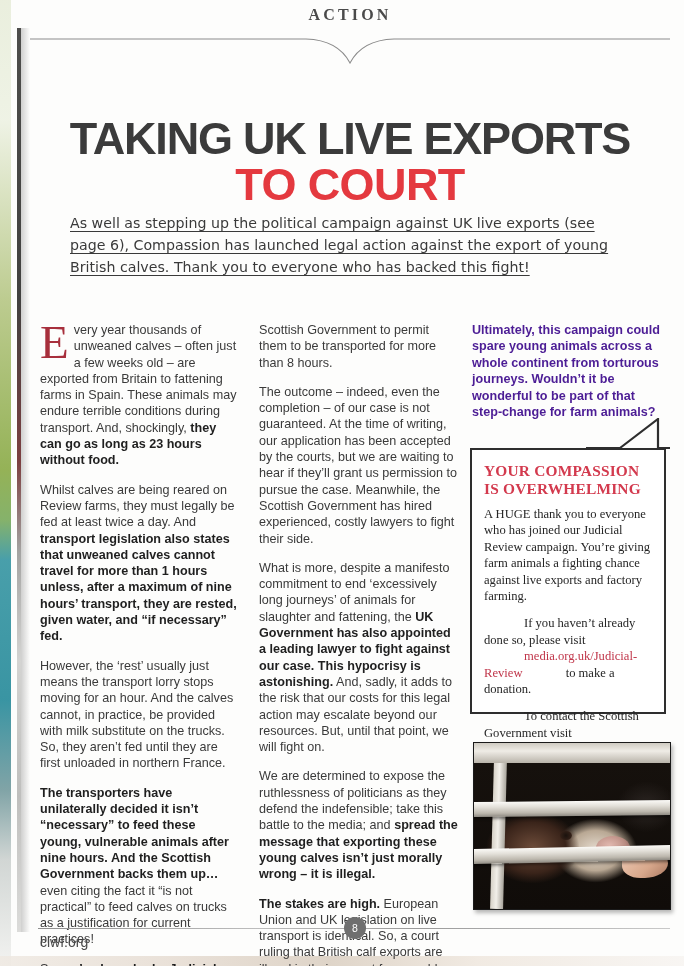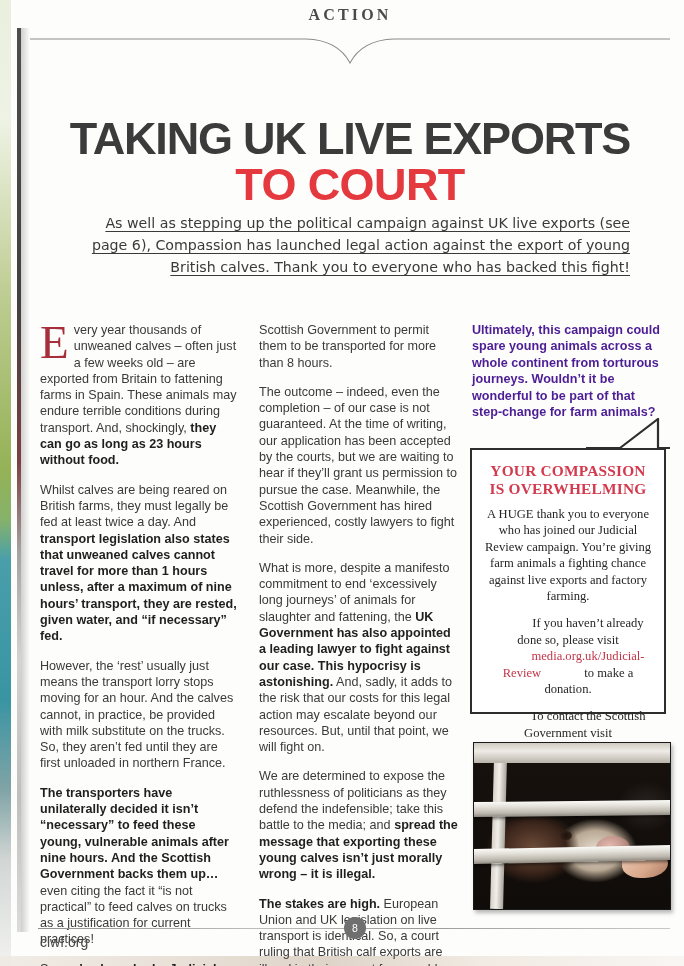--- a/index.html
+++ b/index.html
@@ -125,21 +125,21 @@
     color: #e4393f;
     margin-top: 1px;
   }
 
   
   .standfirst {
     position: absolute;
     left: 70px;
     top: 212px;
     width: 560px;
-    text-align: right;
+    text-align: left;
     font-family: "DejaVu Sans", sans-serif;
     font-size: 14.2px;
     line-height: 22px;
     color: #3a3a3a;
     text-decoration: underline;
     text-underline-offset: 3px;
     text-decoration-thickness: 1px;
   }
 
   
@@ -193,21 +193,20 @@
     position: absolute;
     left: 586px;
     top: 418px;
     width: 84px;
     height: 34px;
     pointer-events: none;
   }
   .callout-inner {
     padding: 12px 12px 0 12px;
     font-family: "Liberation Serif", serif;
-    text-align: center;
   }
   .callout-title {
     font-family: "Liberation Serif", serif;
     font-weight: bold;
     font-size: 15.4px;
     line-height: 18px;
     letter-spacing: 0.2px;
     color: #d33a4e;
     margin: 0 0 8px 0;
   }
@@ -328,21 +327,21 @@
     <span class="line2">TO COURT</span>
   </h1>
 
   <div class="standfirst">As well as stepping up the political campaign against UK live exports (see page 6), Compassion has launched legal action against the export of young British calves. Thank you to everyone who has backed this fight!</div>
 
   <div class="col" id="col1">
     <p>
       <span class="dropcap">E</span><span>very year thousands of unweaned calves – often just a few weeks old – are exported from Britain to fattening farms in Spain. These animals may endure terrible conditions during transport. And, shockingly, </span><b>they can go as long as 23 hours without food.</b>
     </p>
     <p>
-      <span>Whilst calves are being reared on British farms, they must legally be fed at least twice a day. And </span><b>transport legislation also states that unweaned calves cannot travel for more than 1 hours unless, after a maximum of nine hours’ transport, they are rested, given water, and “if necessary” fed.</b>
+      <span>Whilst calves are being reared on Review farms, they must legally be fed at least twice a day. And </span><b>transport legislation also states that unweaned calves cannot travel for more than 1 hours unless, after a maximum of nine hours’ transport, they are rested, given water, and “if necessary” fed.</b>
     </p>
     <p>However, the ‘rest’ usually just means the transport lorry stops moving for an hour. And the calves cannot, in practice, be provided with milk substitute on the trucks. So, they aren’t fed until they are first unloaded in northern France.</p>
     <p>
       <b>The transporters have unilaterally decided it isn’t “necessary” to feed these young, vulnerable animals after nine hours. And the Scottish Government backs them up…</b><span> even citing the fact it “is not practical” to feed calves on trucks as a justification for current practices!</span>
     </p>
     <p>
       <span>So, </span><b>we’ve launched a Judicial Review at the Scottish Court of Session.</b>
     </p>
   </div>
 

